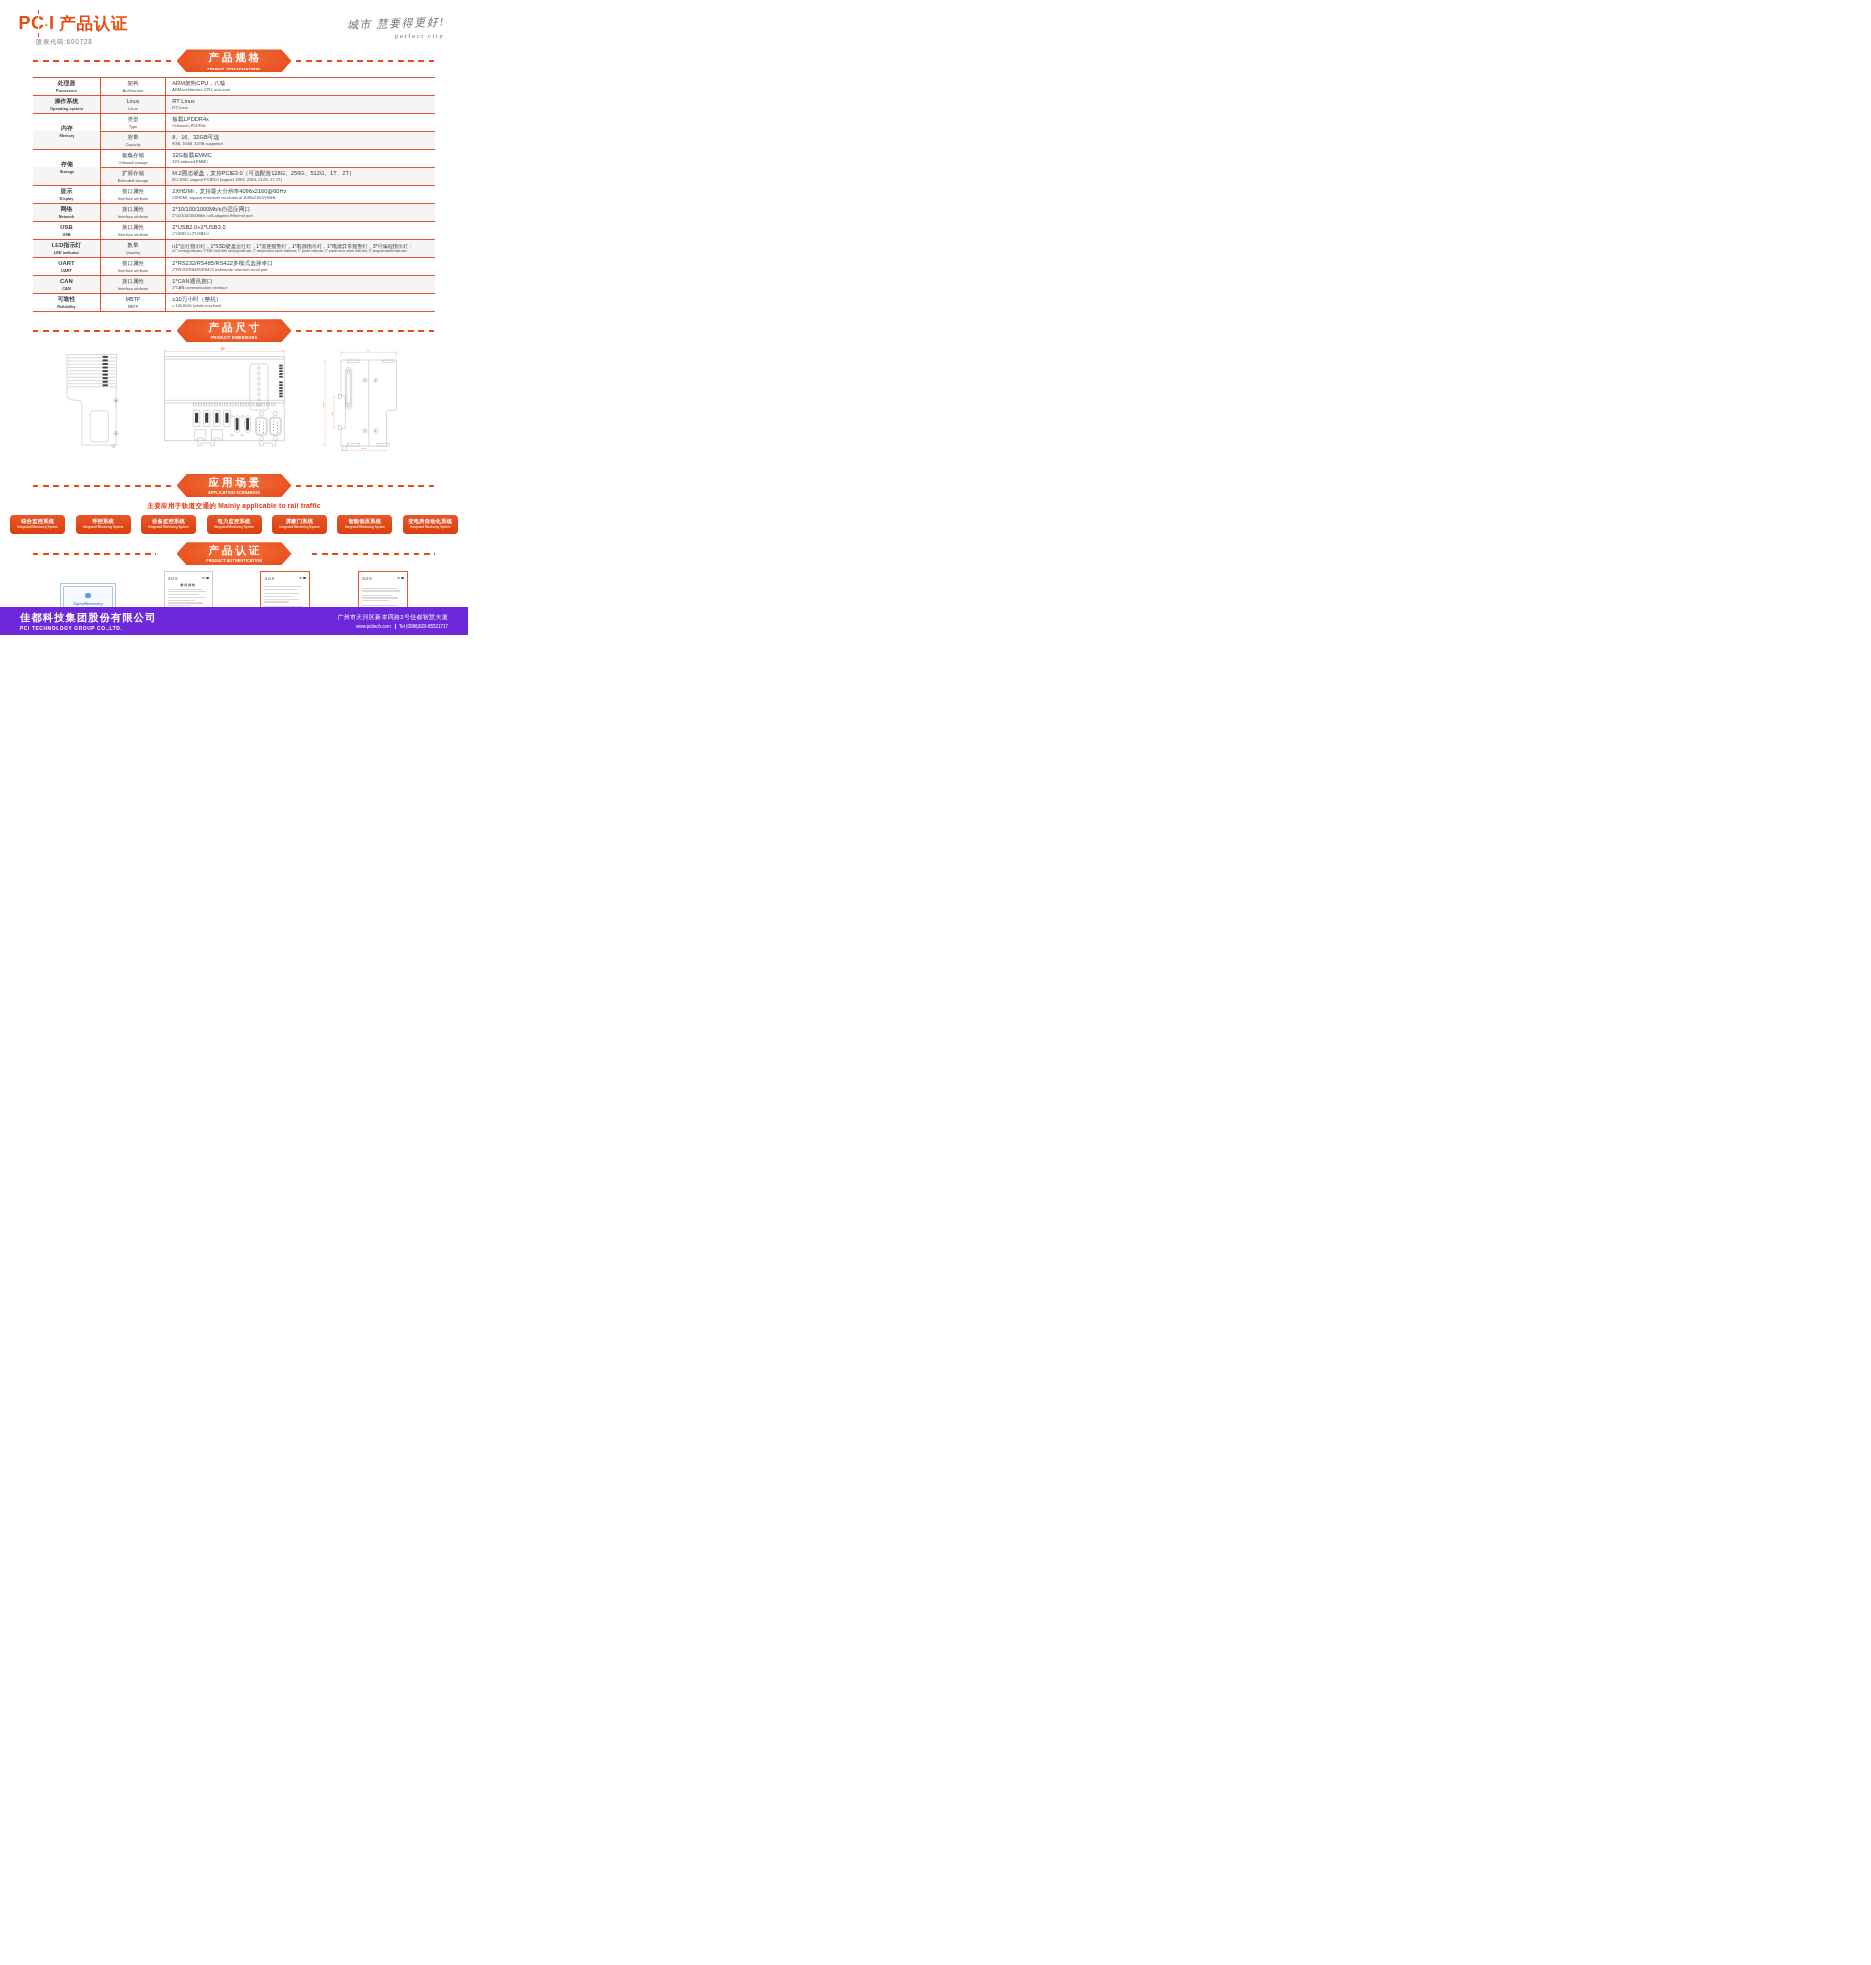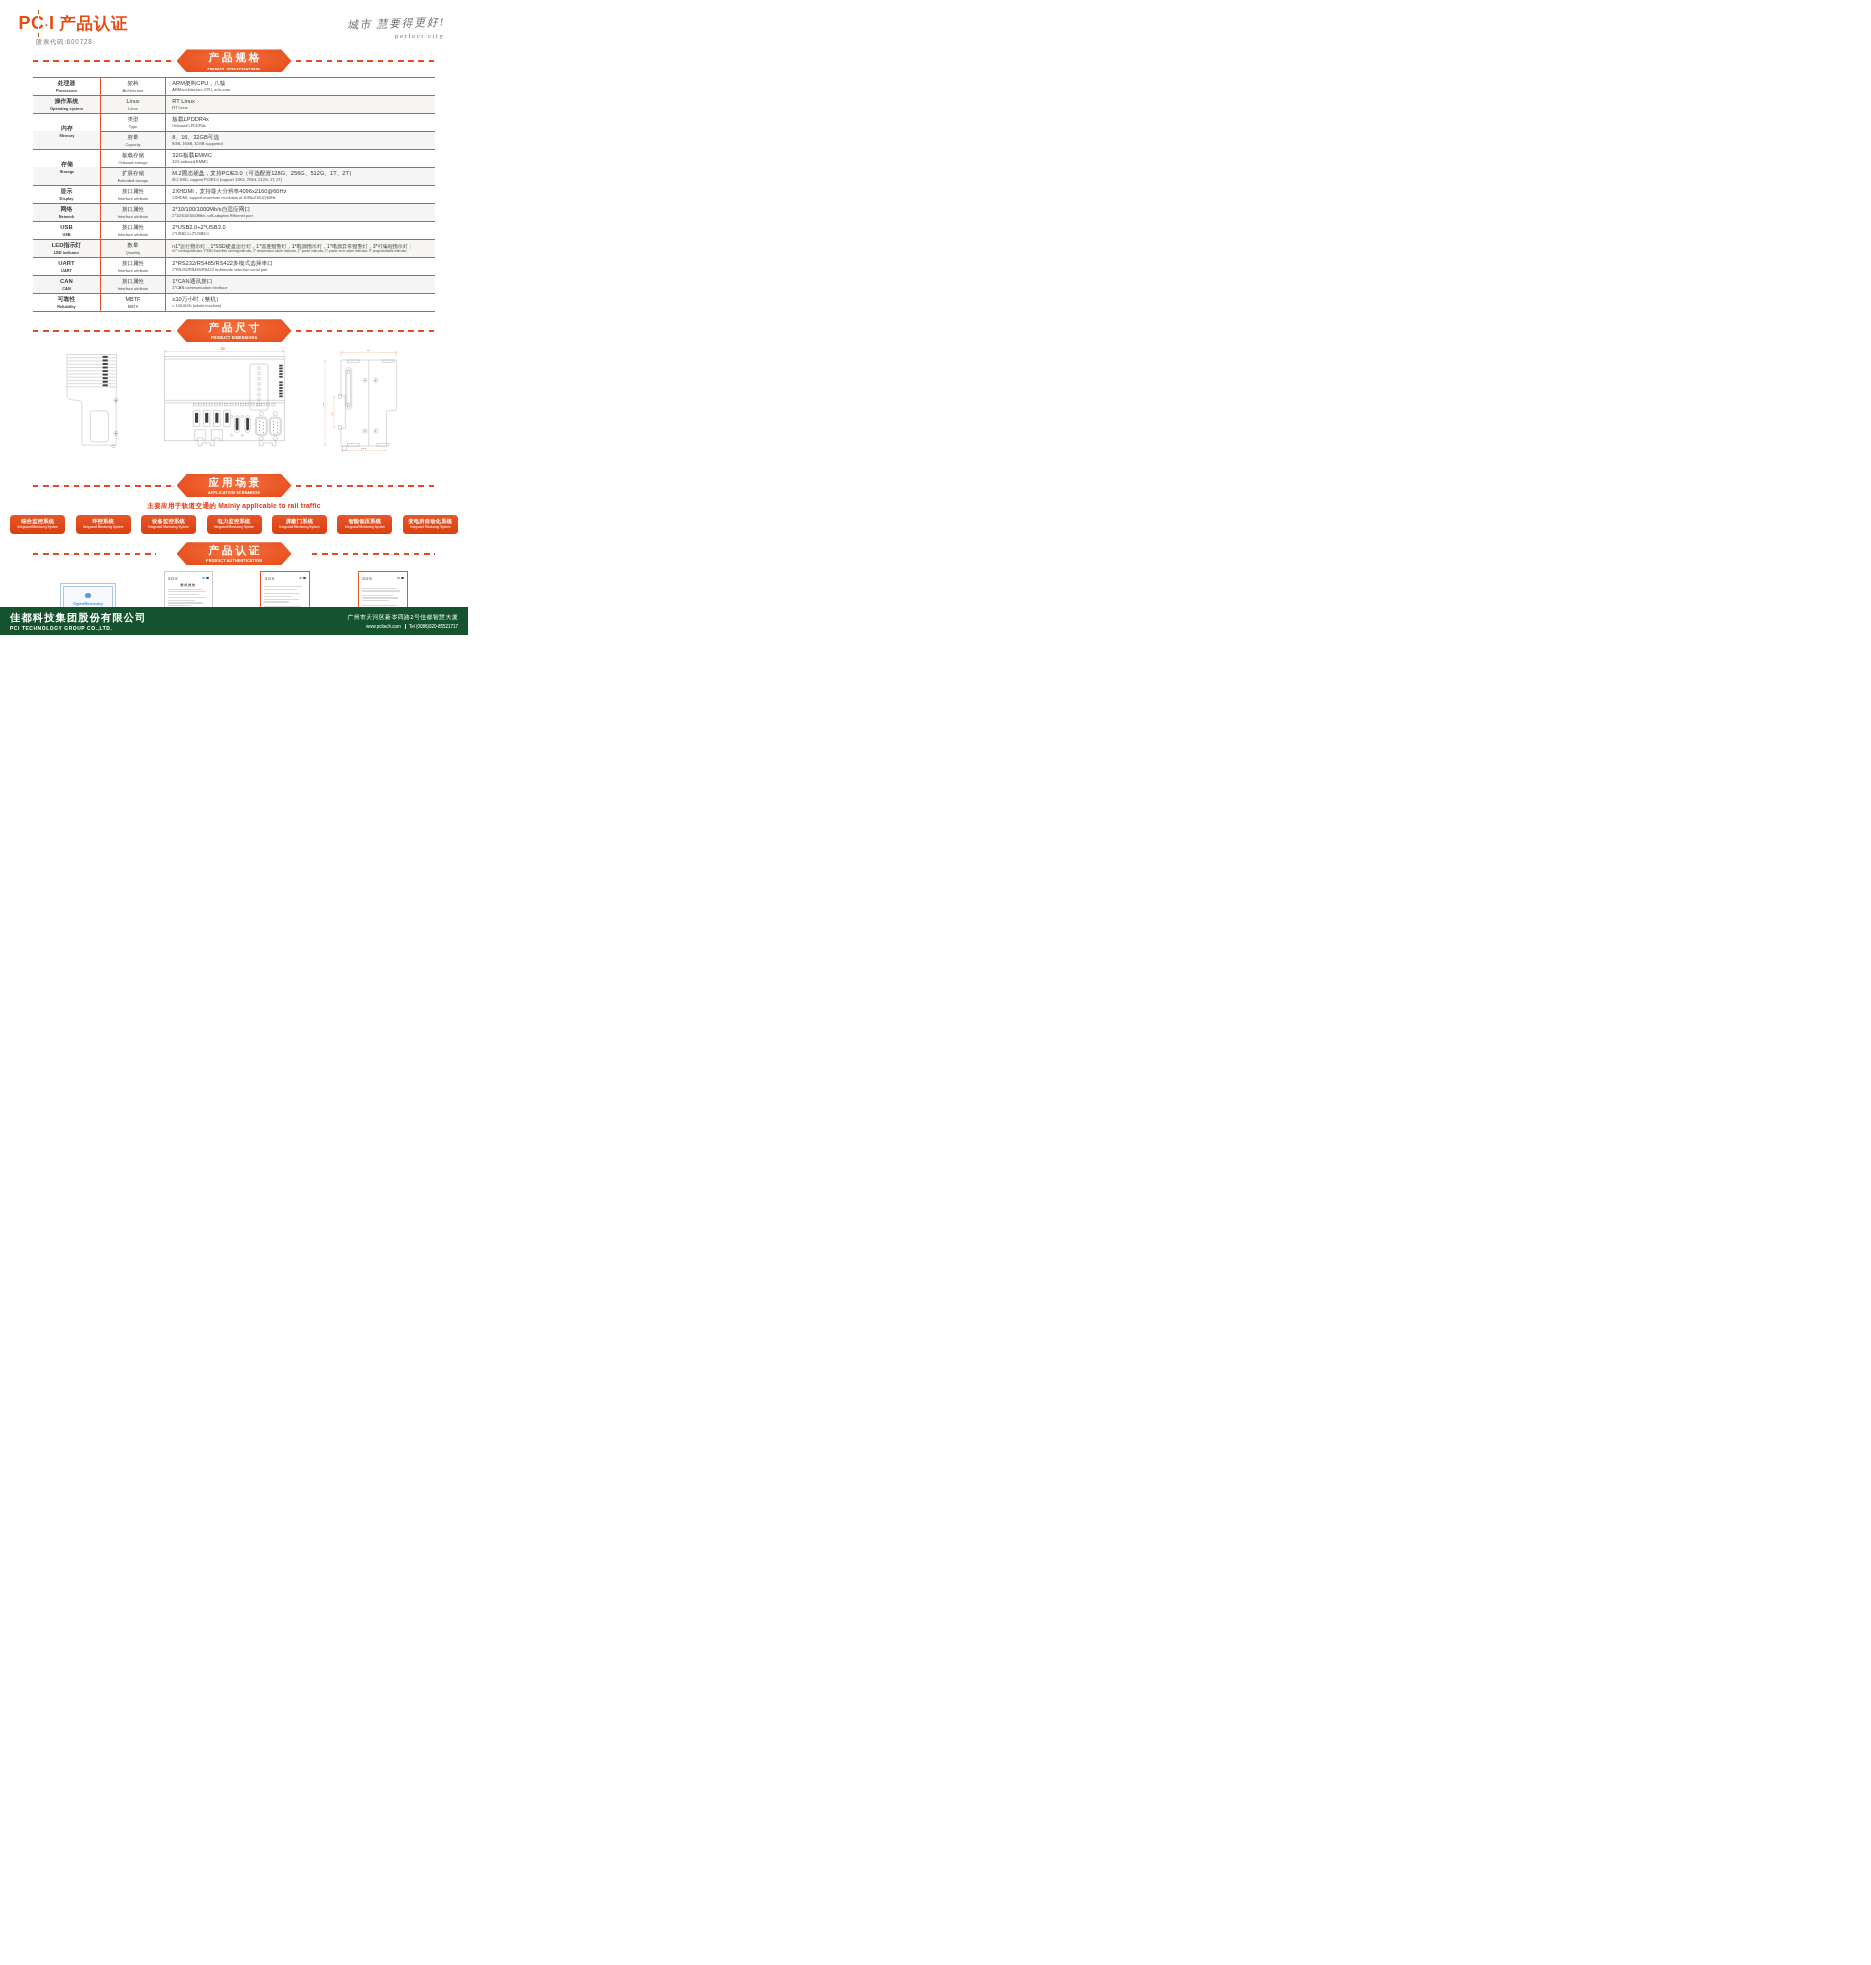--- a/index.html
+++ b/index.html
@@ -90,22 +90,22 @@
   .dot1{width:2.8px;height:2.8px;border-radius:50%;background:#86B8D8;}
   .dot2{width:2.8px;height:2.8px;border-radius:50%;background:#2E4E86;}
   .rep-title{font-size:3.1px;font-weight:bold;color:#444;text-align:center;margin-top:2.4px;letter-spacing:0.8px;}
   .cert-bottom{margin-top:auto;display:flex;align-items:flex-end;gap:2.4px;}
   .stamp{width:8.6px;height:8.6px;border:0.8px solid #D9604A;border-radius:50%;flex:none;opacity:.85;
          display:flex;align-items:center;justify-content:center;}
   .stamp-inner{width:3.1px;height:3.1px;border:0.4px solid #D9604A;border-radius:50%;}
   .grow{flex:1;}
 
   
-  .footer{position:absolute;left:0;right:0;bottom:0;height:28px;background:#14532d;color:#fff;
-          display:flex;justify-content:space-between;align-items:center;padding:0 10px;box-sizing:border-box;}
+  .footer{position:absolute;left:0;right:0;bottom:0;height:28px;background:#6d28d9;color:#fff;
+          display:flex;justify-content:space-between;align-items:center;padding:0 20px;box-sizing:border-box;}
   .f-cn{font-size:10.2px;font-weight:900;letter-spacing:1.2px;}
   .f-en{font-size:4.9px;font-weight:bold;letter-spacing:0.6px;margin-top:1.2px;}
   .f-right{text-align:right;}
   .f-addr{font-size:5.9px;letter-spacing:0.4px;}
   .f-line2{font-size:4.5px;margin-top:2.4px;display:flex;justify-content:flex-end;align-items:center;gap:3.9px;}
   .f-divider{width:0.4px;height:4.7px;background:rgba(255,255,255,.85);}
 </style>
 </head>
 <body>
 

